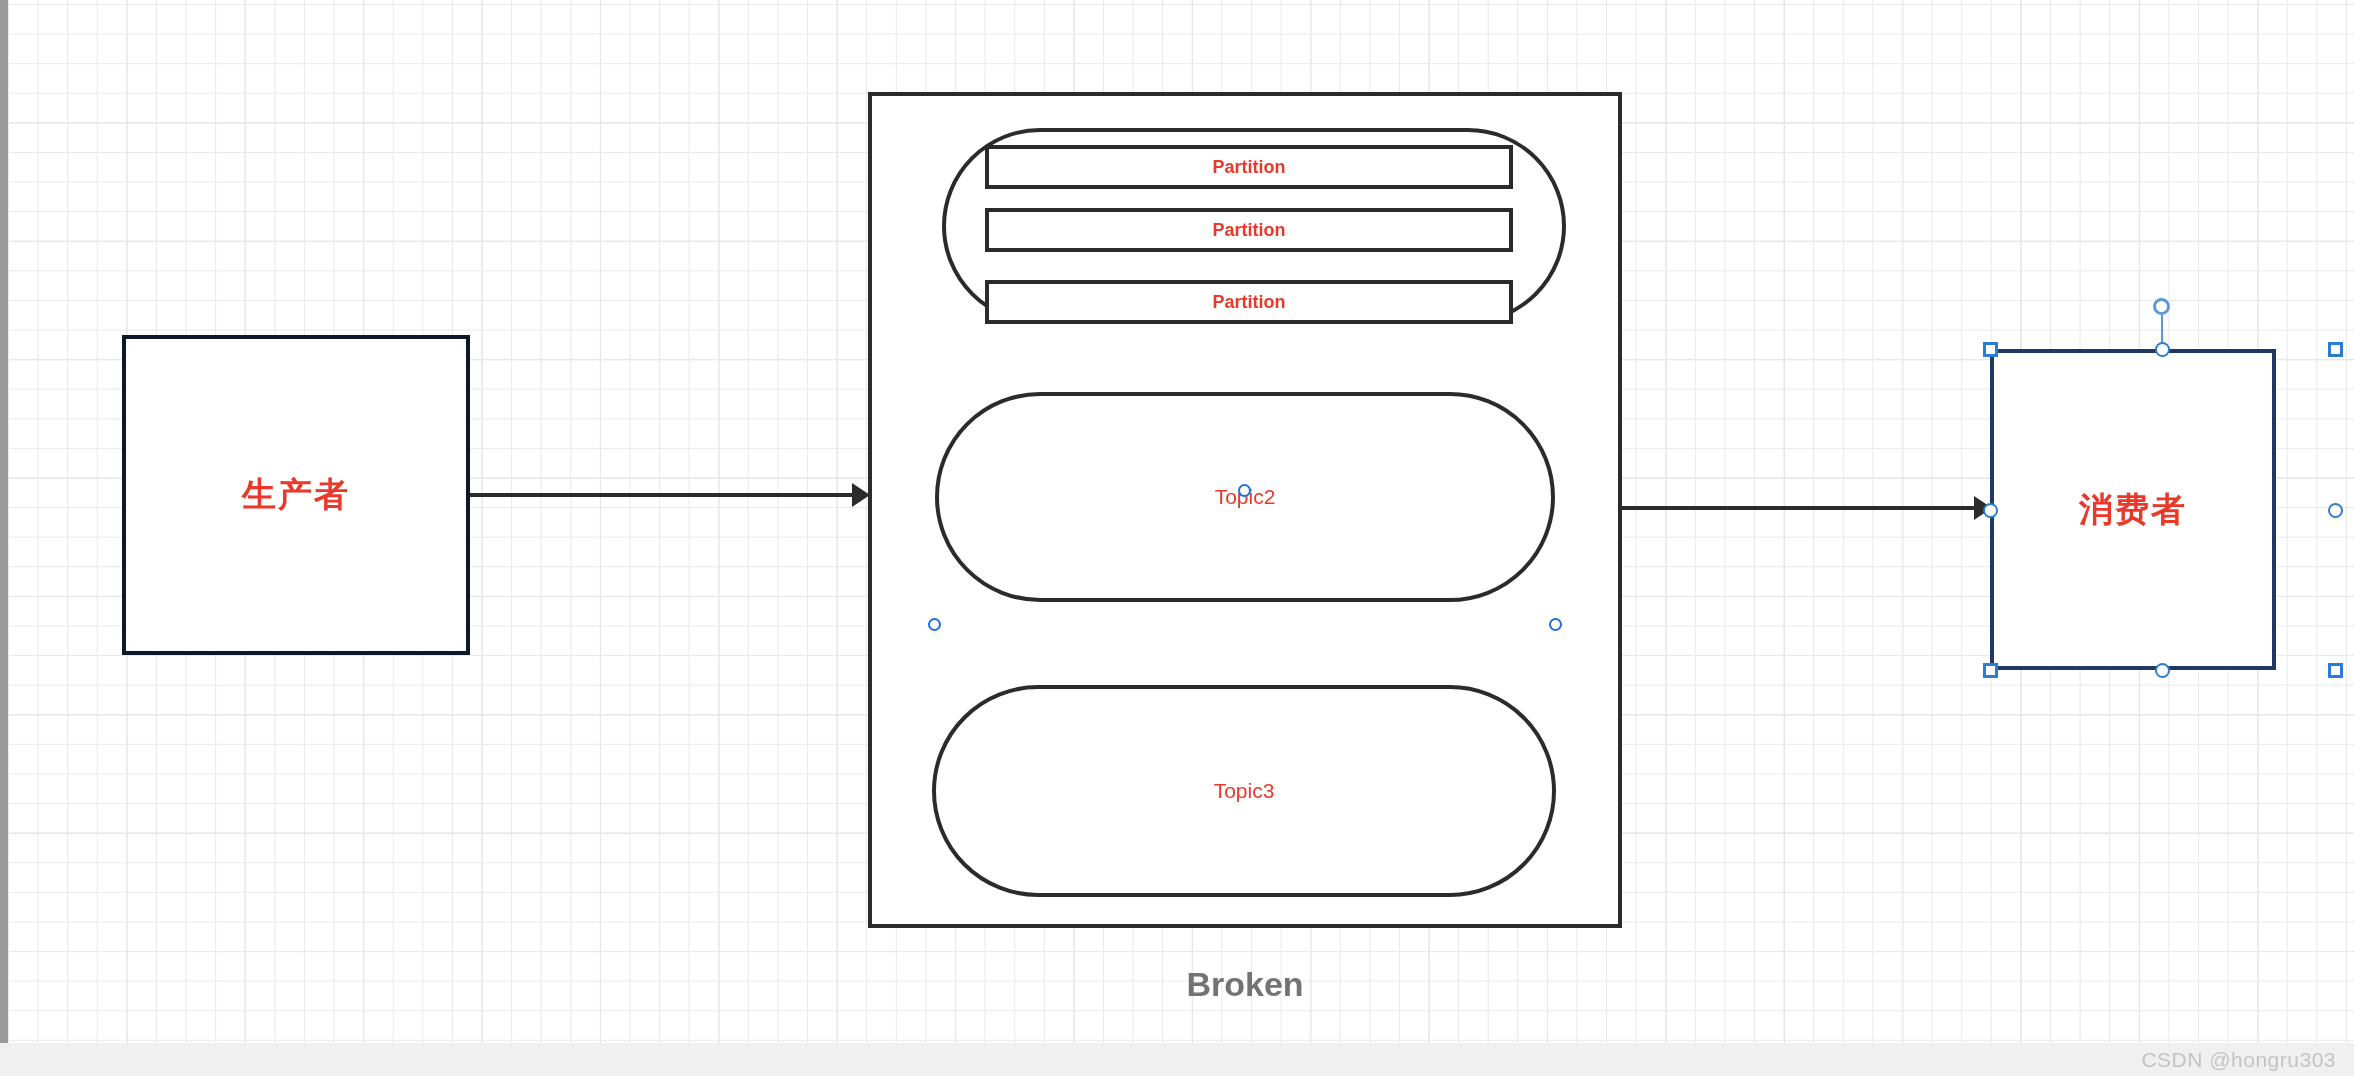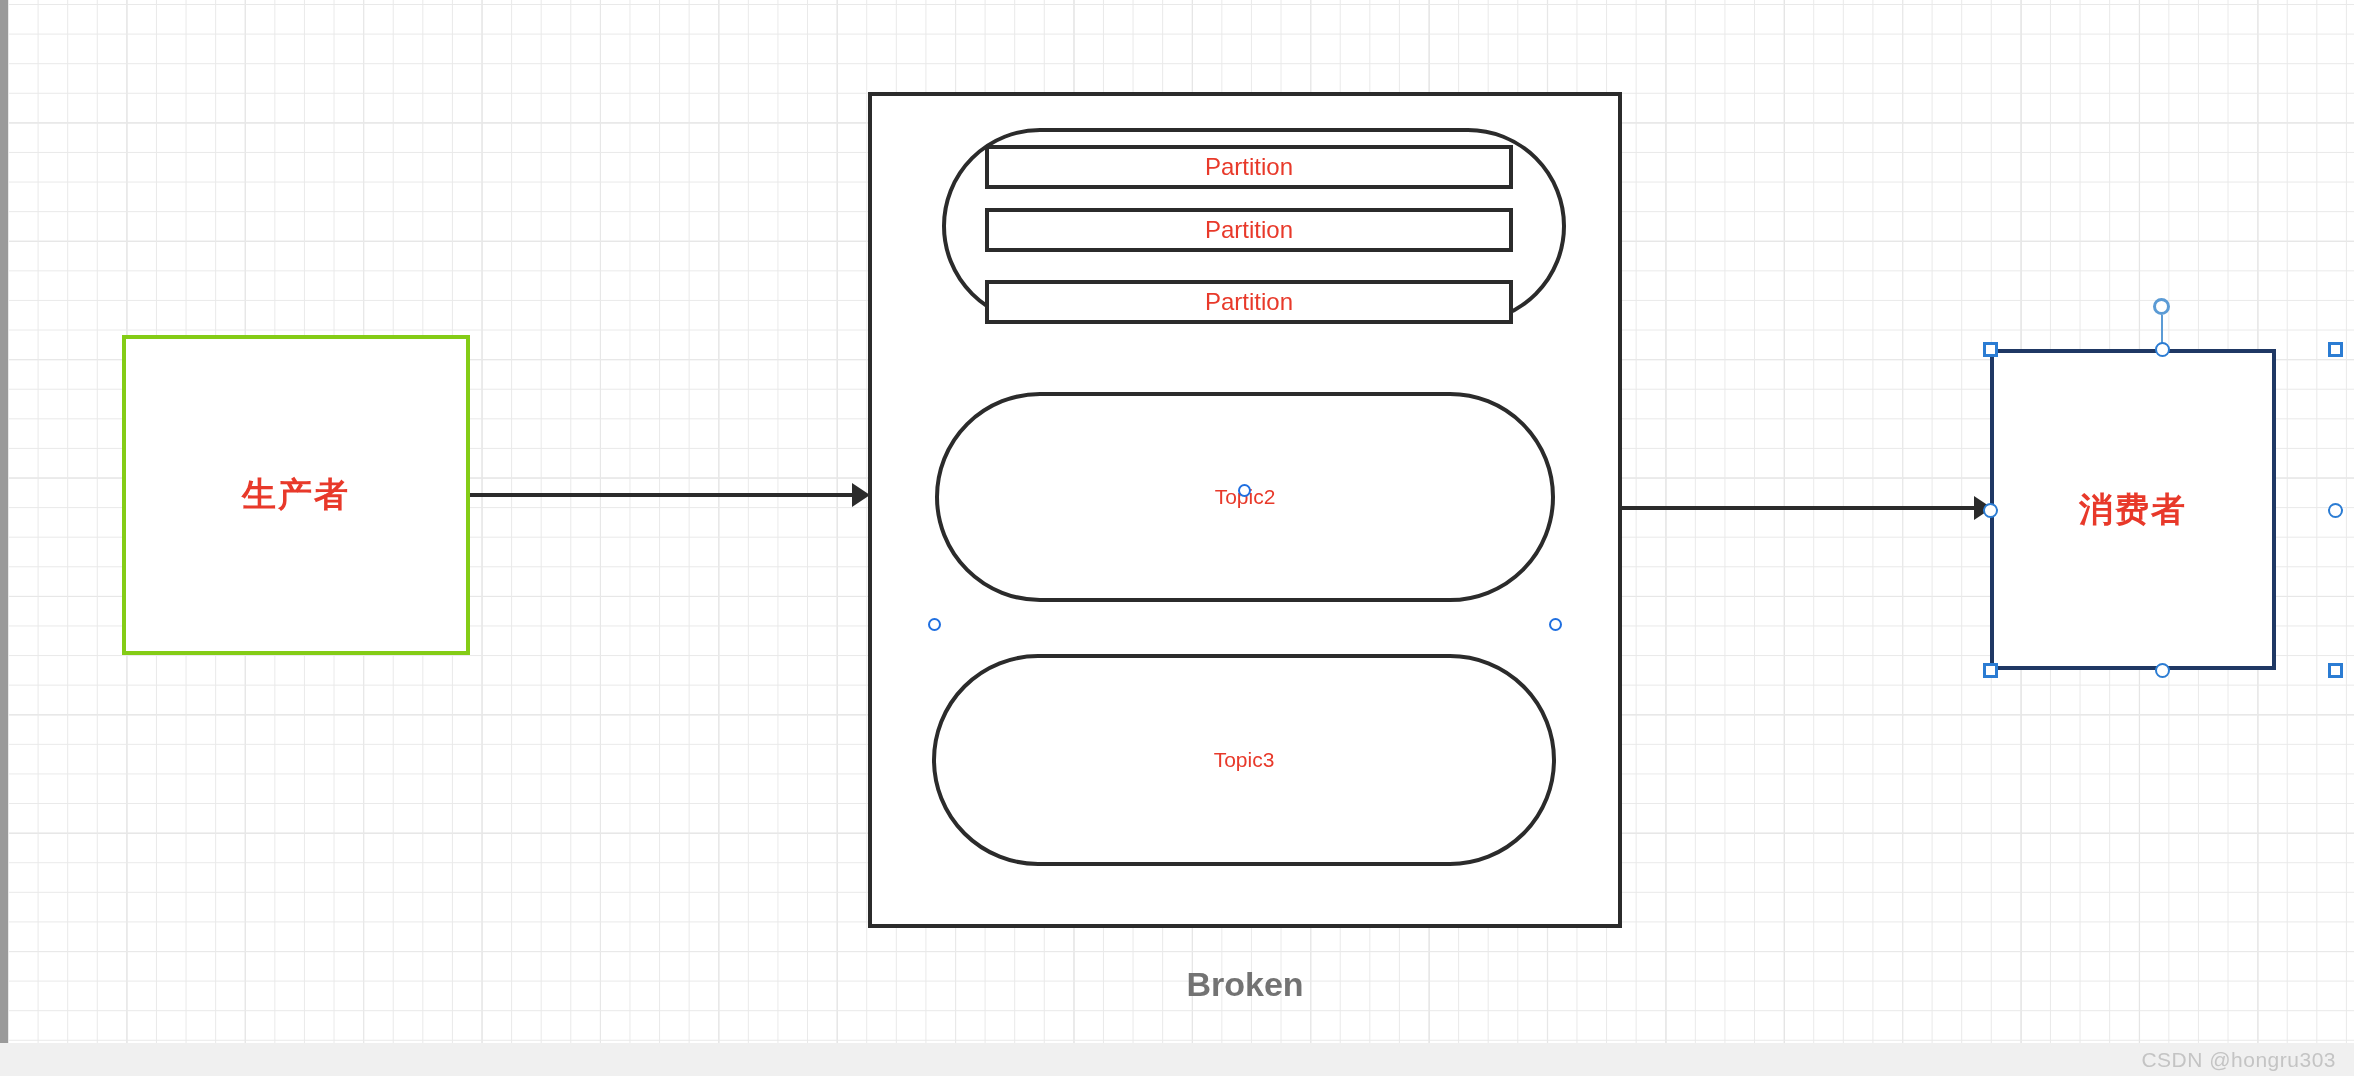--- a/index.html
+++ b/index.html
@@ -65,21 +65,21 @@
   
   .shape {
     position: absolute;
     box-sizing: border-box;
     background: #ffffff;
     display: flex;
     align-items: center;
     justify-content: center;
   }
   .plain-box {
-    border: 4px solid #84cc16;
+    border: 4px solid #0f172a;
   }
   .label-red {
     color: #e8392a;
     white-space: nowrap;
     pointer-events: none;
   }
   .cjk-label {
     font-size: 34px;
     font-weight: bold;
     letter-spacing: 2px;
@@ -104,41 +104,41 @@
   }
 
   
   .capsule {
     border: 4px solid #2b2b2b;
     border-radius: 105px / 105px;
     background: #ffffff;
   }
   #topic1-capsule { left: 942px; top: 128px; width: 624px; height: 196px; border-radius: 98px/98px; }
   #topic2-capsule { left: 935px; top: 392px; width: 620px; height: 210px; border-radius: 105px/105px; }
-  #topic3-capsule { left: 932px; top: 654px; width: 624px; height: 212px; border-radius: 106px/106px; }
+  #topic3-capsule { left: 932px; top: 685px; width: 624px; height: 212px; border-radius: 106px/106px; }
 
   .topic-label { font-size: 21px; }
 
   
   .partition-row {
     position: absolute;
     left: 985px;
     width: 528px;
     height: 44px;
     box-sizing: border-box;
     border: 4px solid #2b2b2b;
     background: #ffffff;
     display: flex;
     align-items: center;
     justify-content: center;
   }
   #partition-row-0 { top: 145px; }
   #partition-row-1 { top: 208px; }
   #partition-row-2 { top: 280px; }
-  .partition-label { font-size: 24px; font-weight: normal; }
+  .partition-label { font-size: 18px; font-weight: bold; }
 
   
   .arrow-svg { position: absolute; overflow: visible; }
 
   
   #consumer-box {
     left: 1990px; top: 349px; width: 286px; height: 321px;
     border: 4px solid #1f3864;
   }
   .handle-sq {

